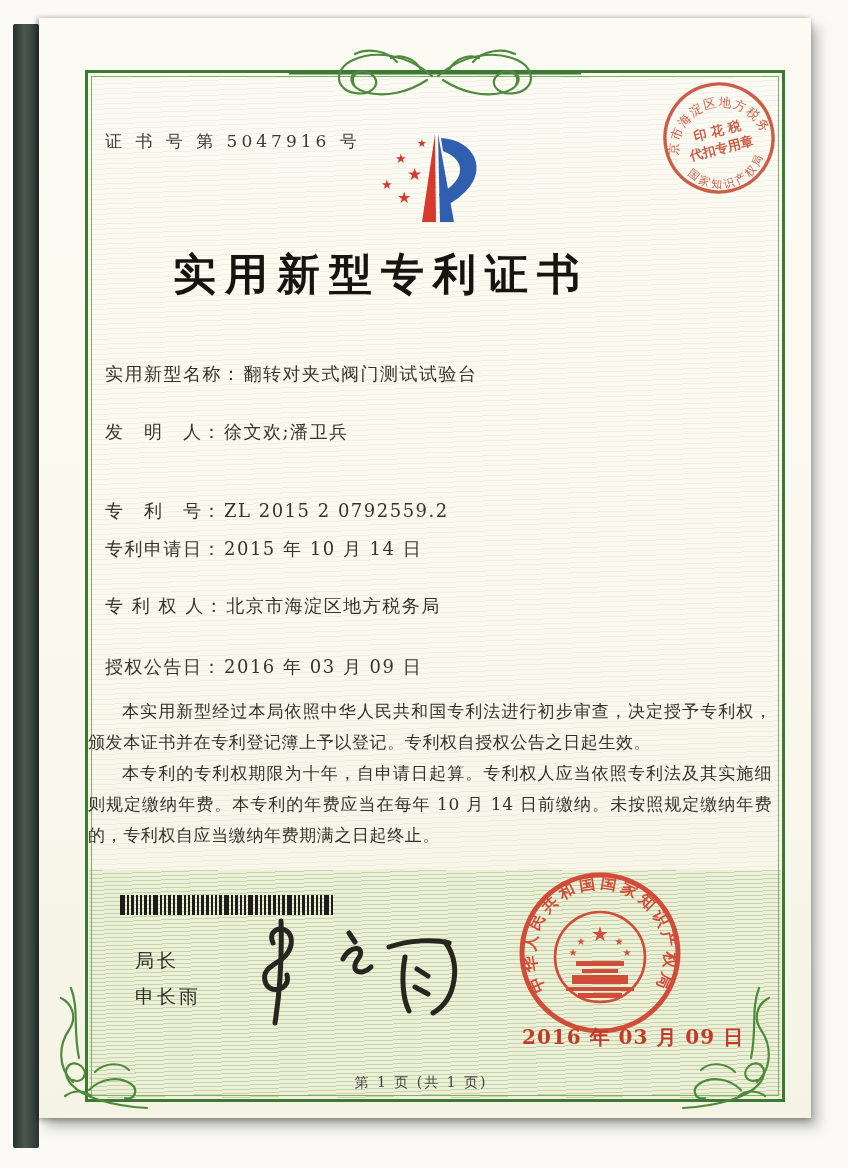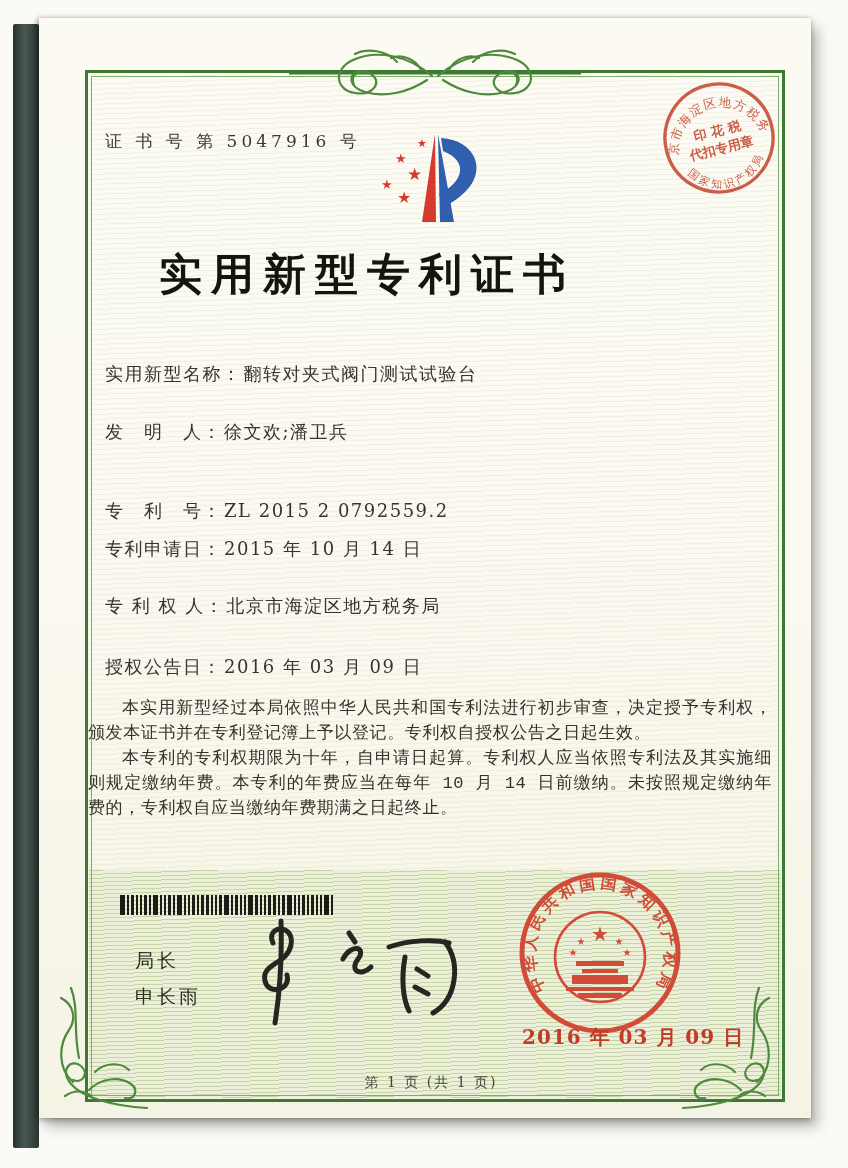--- a/index.html
+++ b/index.html
@@ -24,43 +24,43 @@
 
   
   .texture-top{position:absolute;left:50px;top:56px;width:692px;height:1024px;
          background:repeating-linear-gradient(178deg, rgba(150,155,110,.10) 0 1px, rgba(0,0,0,0) 1px 5px);}
   .texture-bottom{position:absolute;left:50px;top:852px;width:692px;height:228px;
          background-color:#edf0d8;
          background-image:repeating-linear-gradient(178deg, rgba(110,145,60,.30) 0 1px, rgba(0,0,0,0) 1px 4px);}
 
   .cert-number{position:absolute;left:66px;top:112px;font-size:17px;letter-spacing:4px;color:#3b3a33;}
 
-  .title{position:absolute;left:46px;top:228px;width:564px;text-align:center;
+  .title{position:absolute;left:60px;top:228px;width:564px;text-align:center;
          font-size:43px;font-weight:bold;letter-spacing:9px;color:#15140f;}
 
   .field-row{position:absolute;left:66px;font-size:18px;color:#36352d;letter-spacing:1.5px;white-space:nowrap;}
   .field-label{margin-right:2px;}
 
-  #paragraphs{position:absolute;left:49px;top:678px;width:684px;font-size:17px;line-height:25px;
-         color:#34332b;text-align:justify;letter-spacing:.6px;font-family:Liberation Mono, monospace;}
+  #paragraphs{position:absolute;left:49px;top:678px;width:684px;font-size:17px;line-height:31px;
+         color:#34332b;text-align:justify;letter-spacing:.6px;}
   #paragraphs p{margin:0;text-indent:2em;}
 
   .barcode{position:absolute;left:81px;top:877px;width:214px;height:20px;display:flex;gap:2px;
          align-items:stretch;overflow:hidden;}
   .barcode .bar{height:100%;background:#1d1c18;flex:none;}
 
   .signer-title{position:absolute;left:96px;top:930px;font-size:19px;color:#2c2b25;letter-spacing:3px;
          font-family:"DejaVu Sans","Liberation Sans",sans-serif;}
   .signer-name{position:absolute;left:96px;top:966px;font-size:19px;color:#2c2b25;letter-spacing:3px;
          font-family:Liberation Mono, monospace;}
 
   .issue-date{position:absolute;left:483px;top:1006px;font-size:20px;color:#c23a28;letter-spacing:1px;
          font-weight:bold;}
 
-  .footer{position:absolute;left:42px;top:1056px;width:700px;text-align:center;font-size:14px;
+  .footer{position:absolute;left:32px;top:1056px;width:700px;text-align:center;font-size:14px;
          color:#45443c;letter-spacing:2px;}
 
   .logo-box{position:absolute;left:336px;top:110px;width:115px;height:100px;}
   .logo-star{position:absolute;color:#d63a2f;line-height:1;
          font-family:"DejaVu Sans","Liberation Sans",sans-serif;}
 
   .tax-seal{position:absolute;left:615px;top:55px;width:130px;height:130px;opacity:.92;}
   .big-seal{position:absolute;left:461px;top:835px;width:200px;height:200px;opacity:.93;}
 
   .ornament-top{position:absolute;left:250px;top:22px;width:292px;height:72px;}

